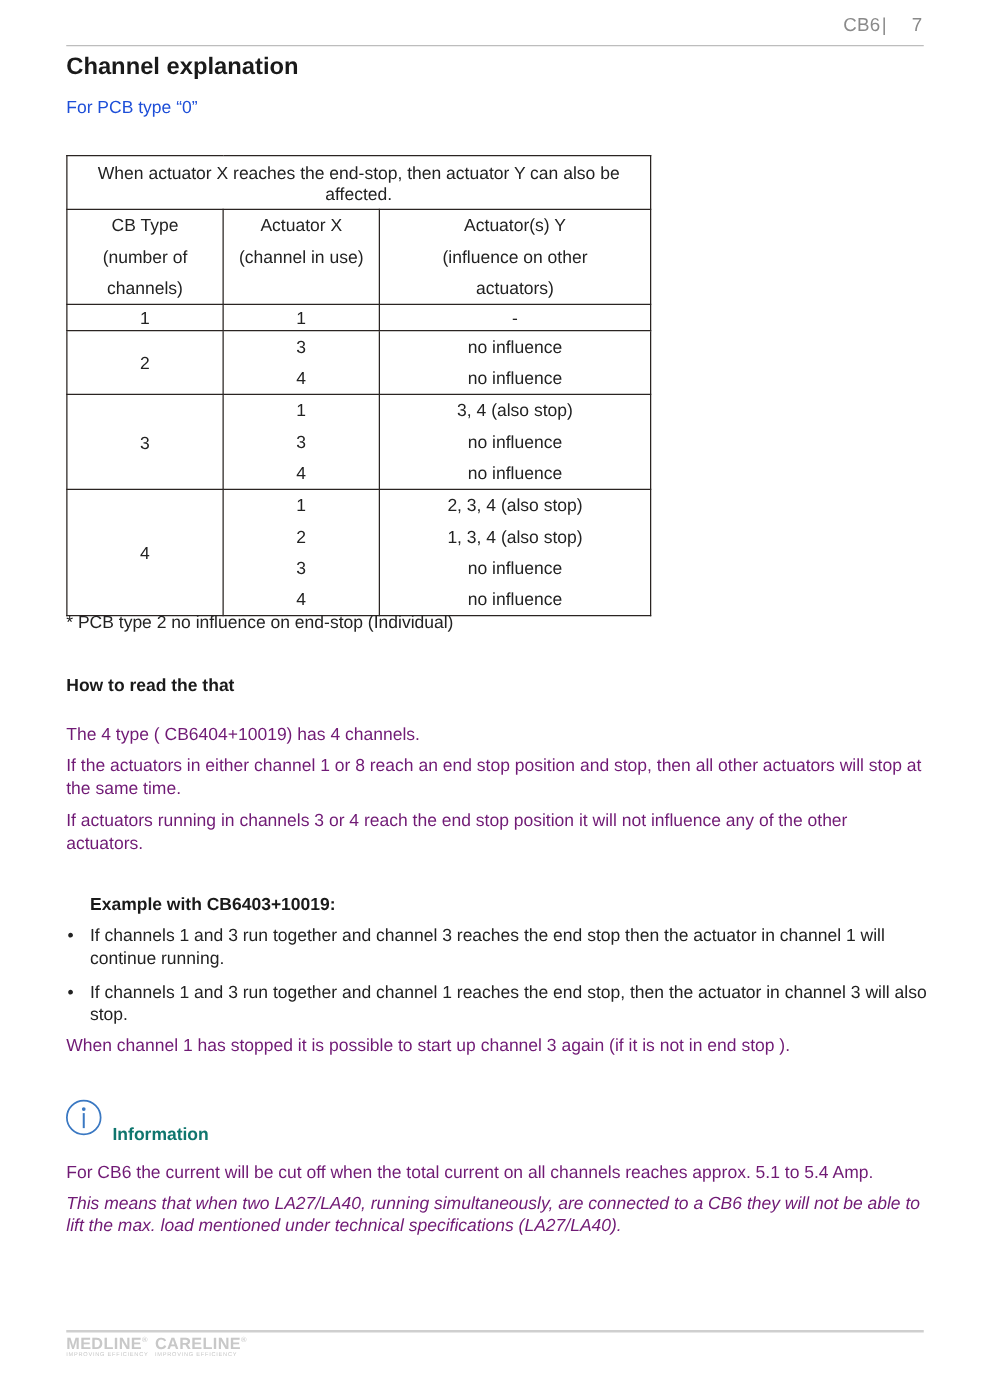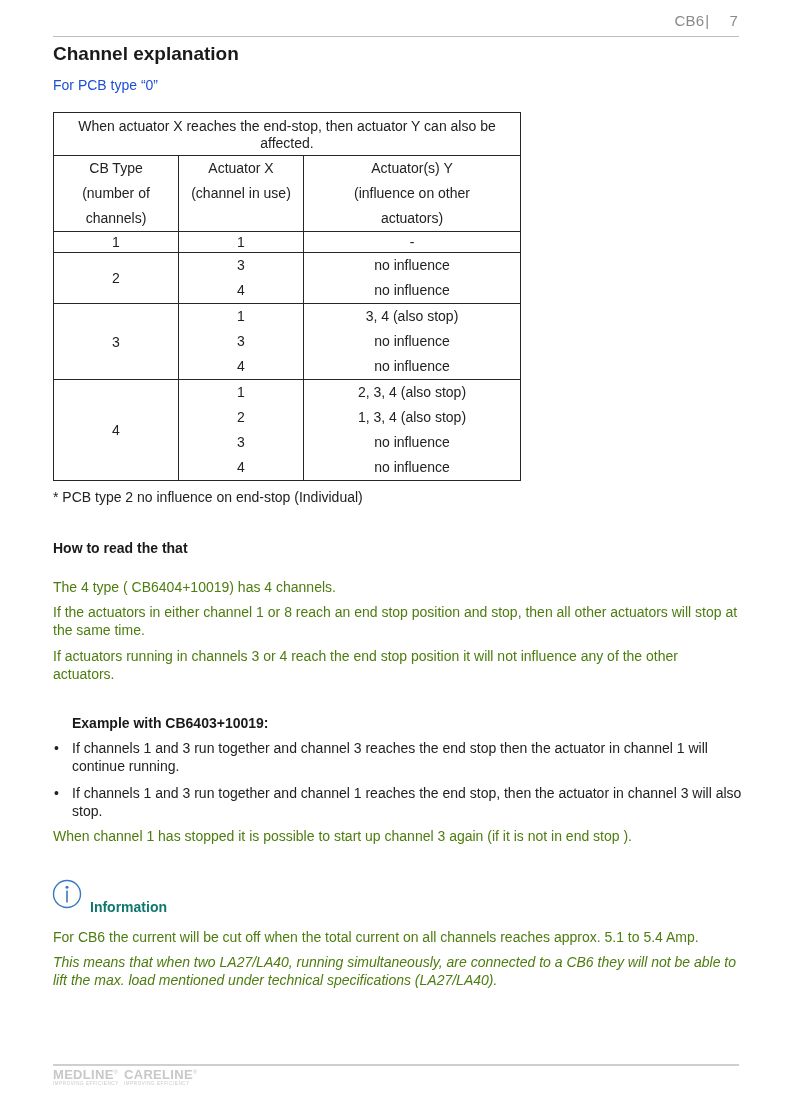--- a/index.html
+++ b/index.html
@@ -8,34 +8,34 @@
   .page { position: absolute; left: 0; top: 0; width: 800px; height: 781px; }
 
   .header-right { position: absolute; right: 62px; top: 12px; font-size: 15px; color: #8a8a8a; letter-spacing: 0.2px; }
   .header-right .sep { margin: 0 2px 0 1px; }
   .header-right .num { margin-left: 18px; }
   .header-rule { position: absolute; left: 53px; top: 36px; width: 686px; height: 1px; background: #bdbdbd; }
 
   .title { position: absolute; left: 53px; top: 43px; font-size: 19px; font-weight: bold; color: #1a1a1a; }
   .subtitle { position: absolute; left: 53px; top: 77px; font-size: 14px; color: #1d4ed8; }
 
-  table.ch { position: absolute; left: 53px; top: 112px; width: 468px; border-collapse: collapse;
+  table.ch { position: absolute; left: 53px; top: 124px; width: 468px; border-collapse: collapse;
              font-size: 14px; color: #222; }
   table.ch td { border: 1.3px solid #2a2422; text-align: center; vertical-align: middle; padding: 0; }
   table.ch td.caption { padding: 3px 8px 2px; line-height: 17px; height: 37px; }
   table.ch td.hdr { line-height: 25px; height: 72px; text-align: center; }
   table.ch td.c1 { width: 124px; }
   table.ch td.c2 { width: 124px; }
   .cellstack div { line-height: 25px; }
   .cellstack { padding: 0; }
 
   .footnote { position: absolute; left: 53px; top: 489px; font-size: 14px; color: #222; }
 
   .h2 { position: absolute; left: 53px; font-size: 14px; font-weight: bold; color: #1a1a1a; }
-  .para { position: absolute; left: 53px; width: 690px; font-size: 14px; line-height: 18px; color: #4d7c0f; }
+  .para { position: absolute; left: 53px; width: 690px; font-size: 14px; line-height: 18px; color: #701a75; }
 
   ul.bullets { position: absolute; left: 53px; top: 739px; width: 690px; margin: 0; padding: 0; list-style: none; font-size: 14px; line-height: 18px; color: #222; }
   ul.bullets li { position: relative; padding-left: 19px; margin-bottom: 9px; }
   ul.bullets li .dot { position: absolute; left: 1px; top: 0; }
 
   .info-icon { position: absolute; left: 52px; top: 879px; width: 30px; height: 30px; }
   .info-title { position: absolute; left: 90px; top: 899px; font-size: 14px; font-weight: bold; color: #0f766e; }
 
   .footer-rule { position: absolute; left: 53px; top: 1064px; width: 686px; height: 1.5px; background: #cfcfcf; }
   .logo { position: absolute; top: 1067px; color: #c8c8c8; }

